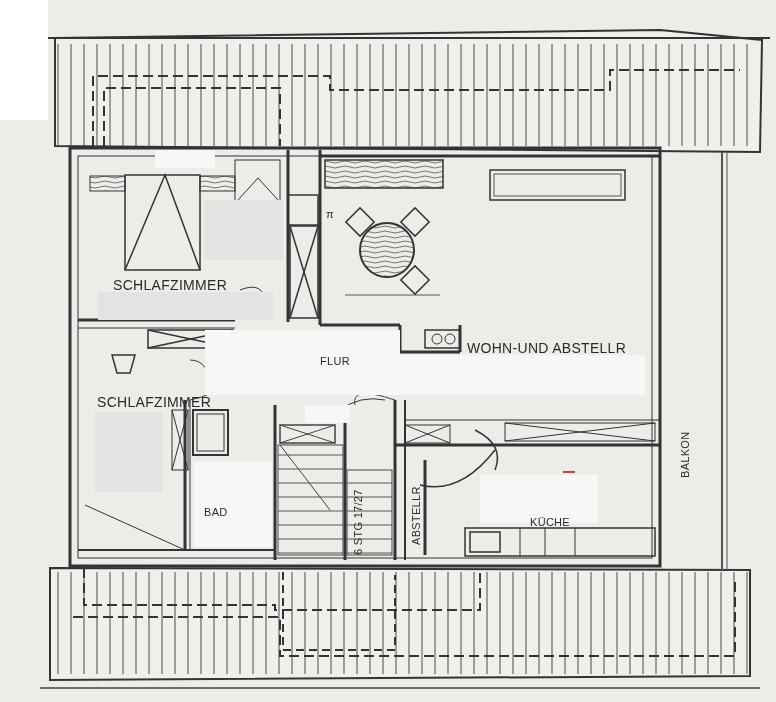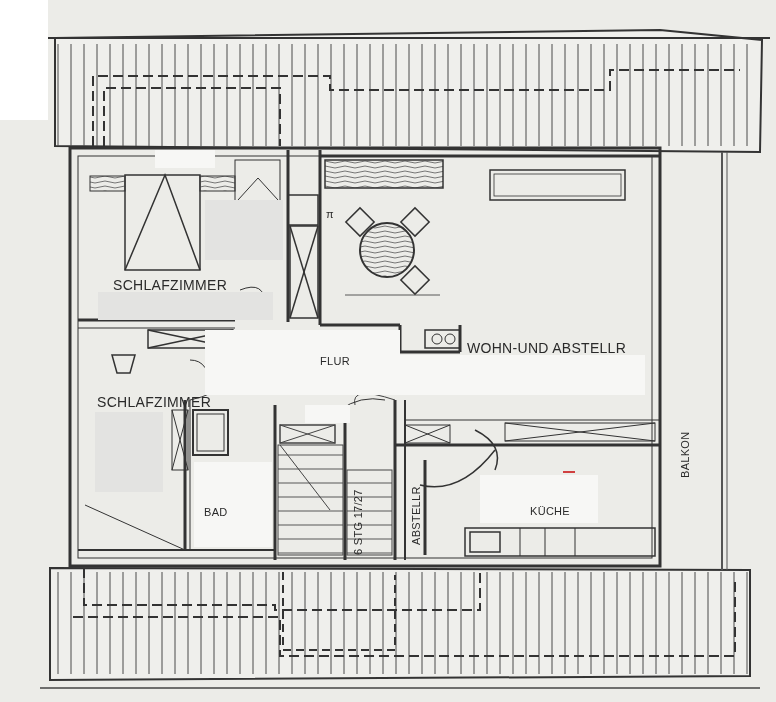--- a/index.html
+++ b/index.html
@@ -183,17 +183,17 @@
   <div class="patch" style="left:480px;top:475px;width:118px;height:48px;"></div>
   <div class="patch" style="left:305px;top:405px;width:45px;height:18px;"></div>
 
   
   <span class="lbl" style="left:113px;top:277px;">SCHLAFZIMMER</span>
   <span class="lbl" style="left:467px;top:340px;">WOHN-UND ABSTELLR</span>
   <span class="lbl sm" style="left:320px;top:355px;">FLUR</span>
   <span class="lbl" style="left:97px;top:394px;">SCHLAFZIMMER</span>
   <span class="lbl sm" style="left:204px;top:490px;margin-top:16px;">BAD</span>
   <span class="lbl vert sm" style="left:410px;top:545px;">ABSTELLR</span>
-  <span class="lbl sm" style="left:515px;top:505px;padding-left:15px;">KÜCHE</span>
+  <span class="lbl sm" style="left:515px;top:516px;padding-left:15px;">KÜCHE</span>
   <span class="lbl vert sm" style="left:679px;top:478px;">BALKON</span>
   <span class="lbl vert sm" style="left:352px;top:555px;">6 STG 17/27</span>
   <span class="lbl sm" style="left:326px;top:208px;">π</span>
 </div>
 
 </body></html>

